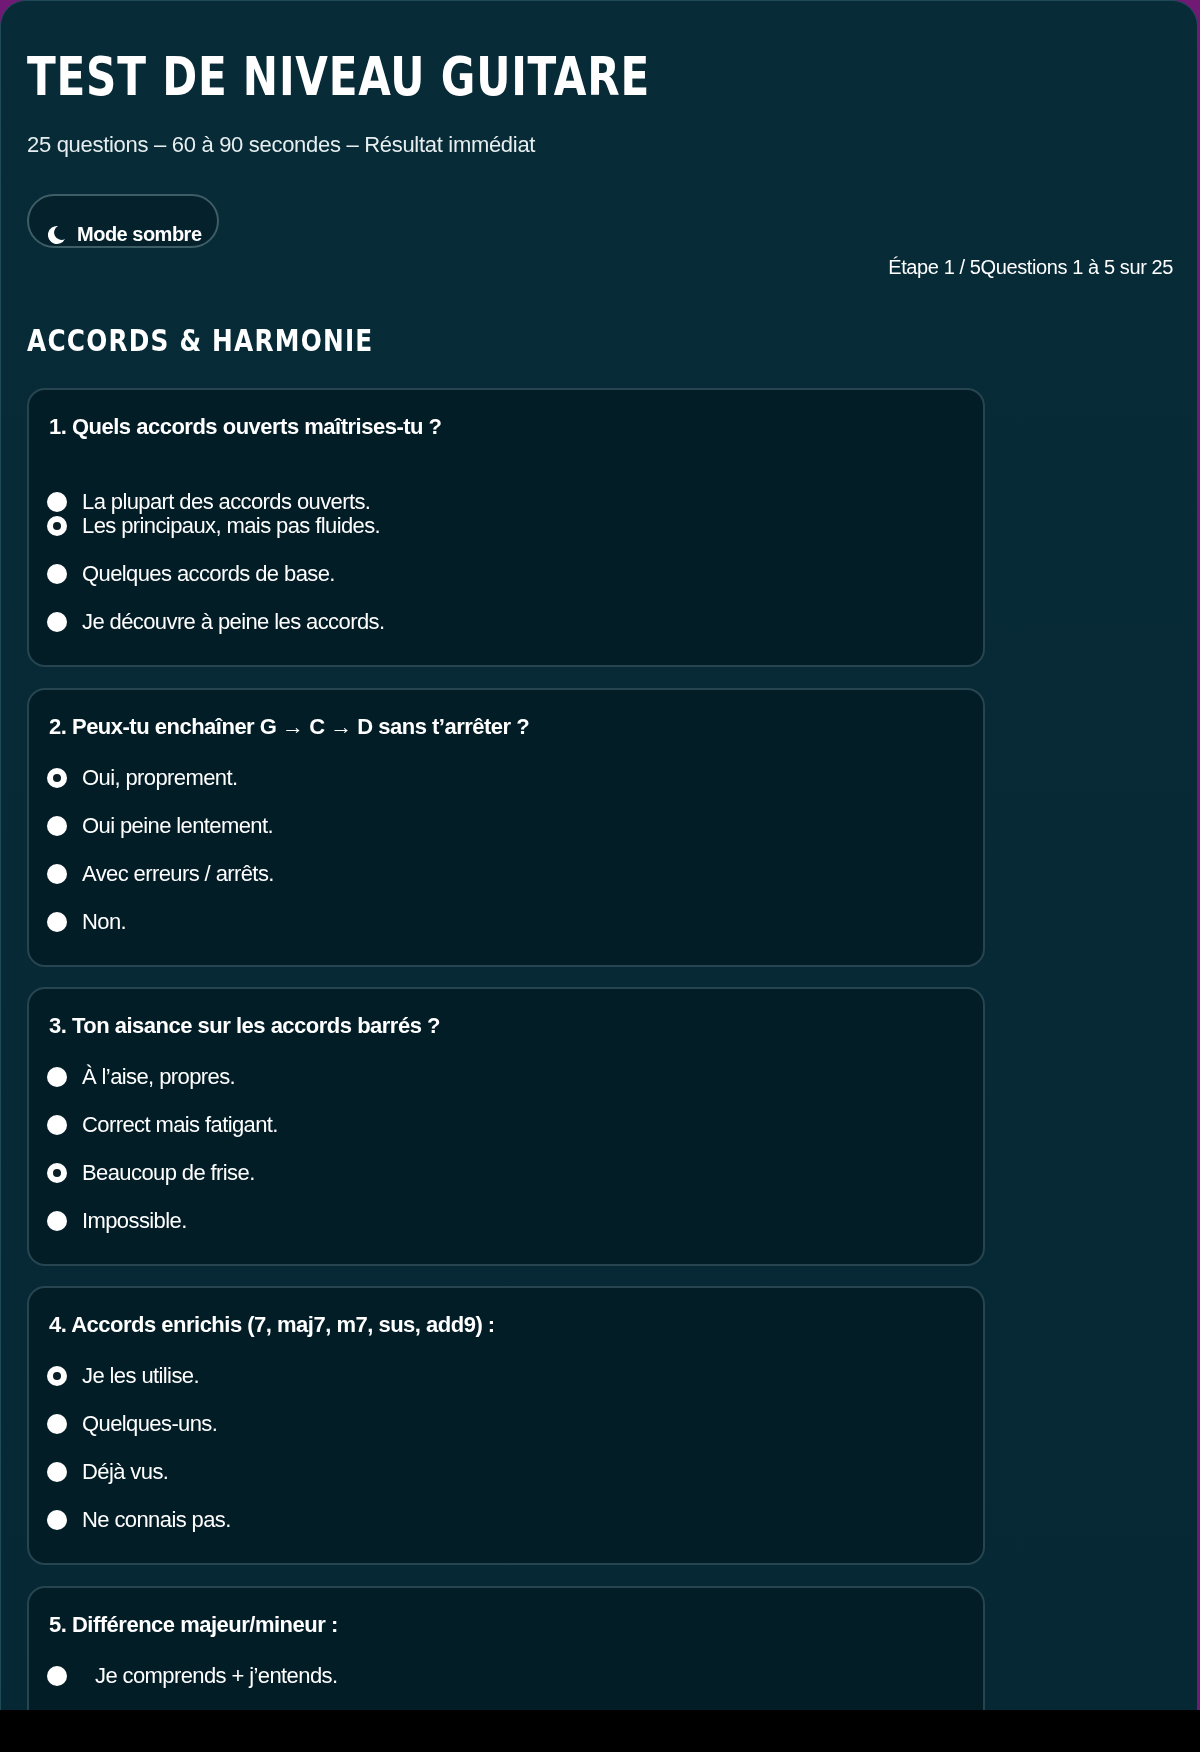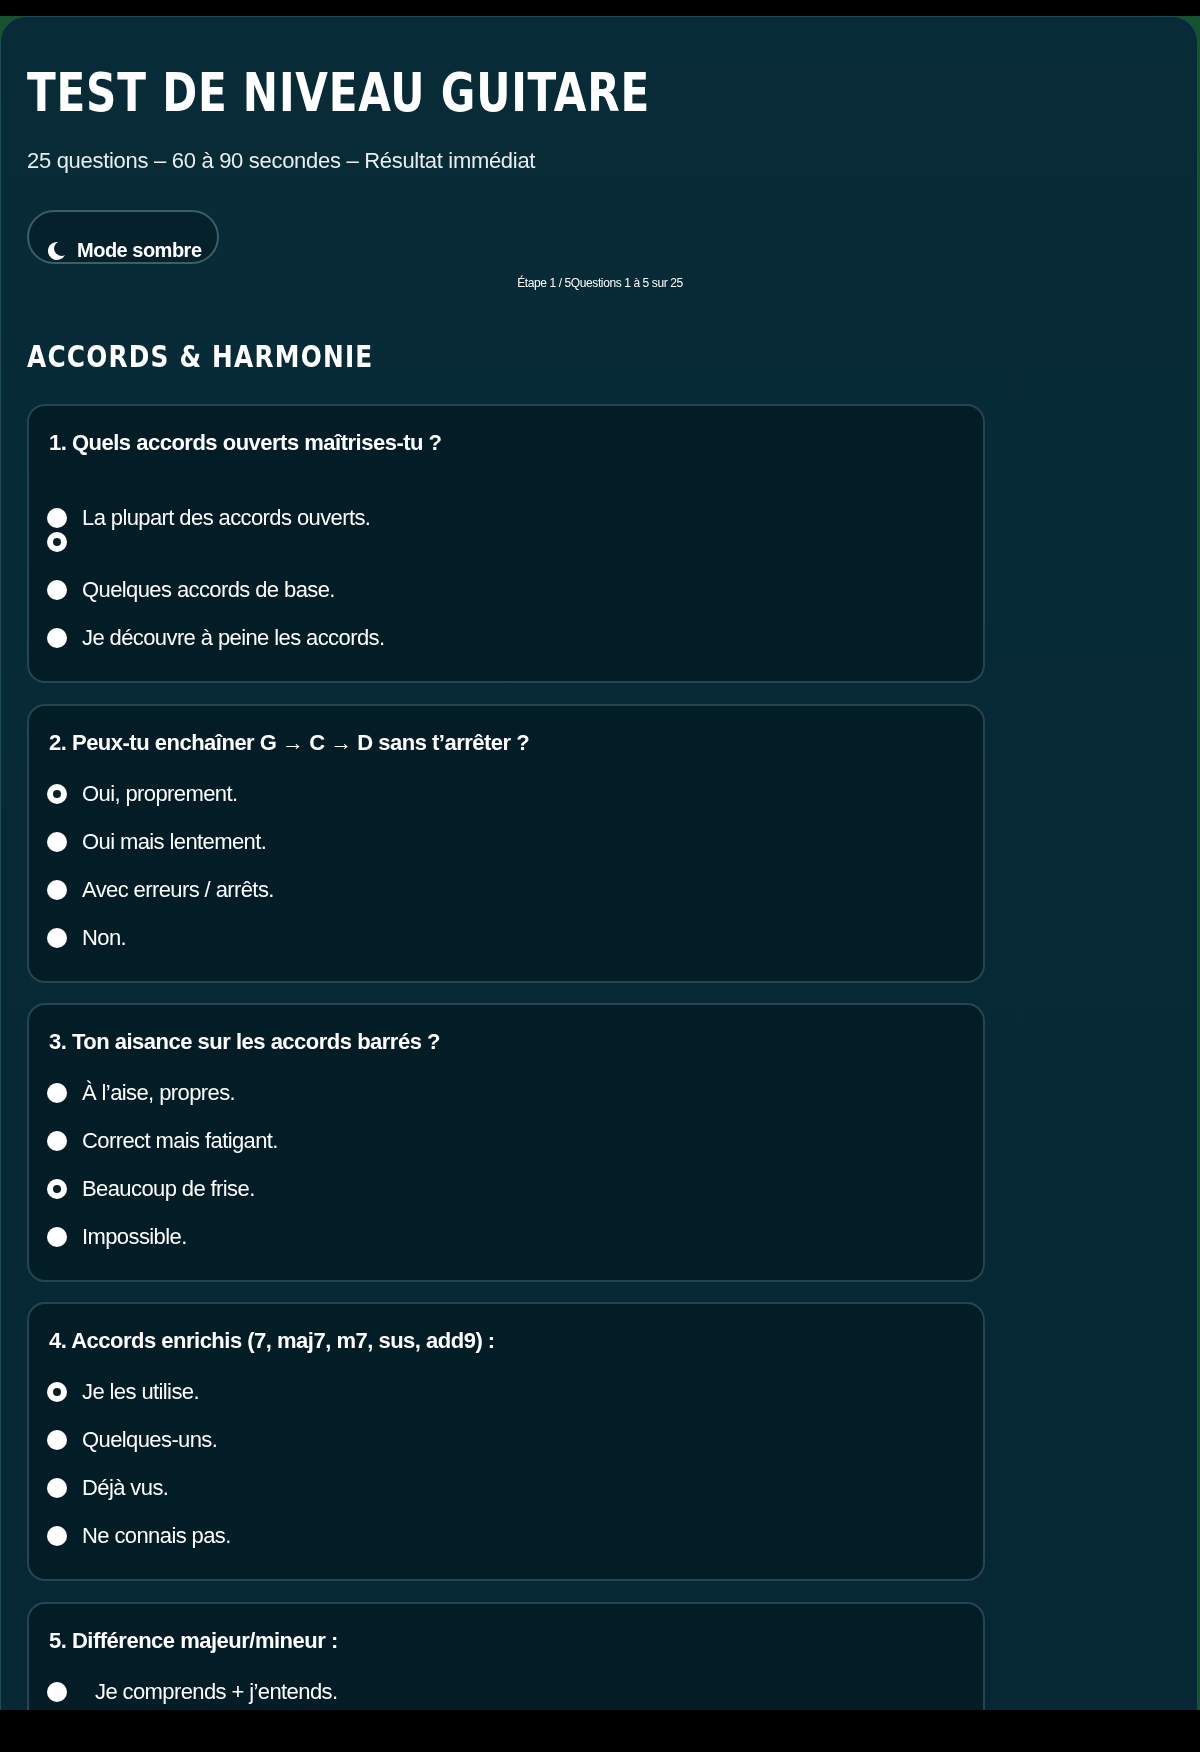--- a/index.html
+++ b/index.html
@@ -4,23 +4,23 @@
 <style>
   html, body { margin: 0; padding: 0; }
   body {
     width: 1200px; height: 1752px; overflow: hidden;
     background: #000000;
     font-family: "Liberation Sans", "DejaVu Sans", sans-serif;
     color: #ffffff;
     position: relative;
   }
   .viewport {
-    position: absolute; left: 0; top: 16px; width: 1200px; height: 1710px;
+    position: absolute; left: 0; top: 0; width: 1200px; height: 1710px;
     overflow: hidden;
-    background: #14532d;
+    background: #701a75;
   }
   .panel {
     position: absolute; left: 0; top: 0; width: 1198px; height: 1800px;
     border: 1px solid #1f4a57;
     border-radius: 26px;
     background: linear-gradient(180deg, #072b37 0%, #062834 100%);
     box-sizing: border-box;
   }
   .title {
     position: absolute; left: 27px; top: 44px;
@@ -45,22 +45,22 @@
     background: #05222c;
     display: flex; align-items: flex-end; padding-left: 16px;
     cursor: pointer;
   }
   .moon {
     width: 22px; height: 22px; position: relative; margin-right: 10px;
   }
   .mode-label { font-size: 20px; font-weight: bold; color: #ffffff; letter-spacing: -0.5px; }
   .step-row {
     position: absolute; left: 27px; top: 253px; width: 1146px;
-    display: flex; justify-content: center;
-    font-size: 12px; line-height: 28px; color: #ffffff; letter-spacing: -0.4px;
+    display: flex; justify-content: flex-end;
+    font-size: 20px; line-height: 28px; color: #ffffff; letter-spacing: -0.4px;
   }
   .section-title {
     position: absolute; left: 27px; top: 320px;
     font-family: "DejaVu Sans", sans-serif; font-weight: bold;
     font-size: 31px; letter-spacing: 1.5px;
     transform: scaleX(0.8); transform-origin: left top;
     white-space: nowrap; line-height: 40px;
   }
   .card {
     position: absolute; left: 27px; width: 958px; height: 279px;
@@ -116,40 +116,41 @@
   <h2 class="section-title" style="margin:0;">ACCORDS &amp; HARMONIE</h2>
 
   <div class="card" style="top:388px;">
     <div class="q-title">1. Quels accords ouverts maîtrises-tu ?</div>
     <label class="option" style="top:72px;margin-top:24px;">
       <span class="radio"></span>
       <span class="opt-label">La plupart des accords ouverts.</span>
     </label>
     <label class="option" style="top:120px;">
       <span class="radio checked"></span>
+      <span class="opt-label">Les principaux, mais pas fluides.</span>
     </label>
     <label class="option" style="top:168px;">
       <span class="radio"></span>
       <span class="opt-label">Quelques accords de base.</span>
     </label>
     <label class="option" style="top:216px;">
       <span class="radio"></span>
       <span class="opt-label">Je découvre à peine les accords.</span>
     </label>
   </div>
 
   <div class="card" style="top:688px;">
     <div class="q-title">2. Peux-tu enchaîner G → C → D sans t’arrêter ?</div>
     <label class="option" style="top:72px;">
       <span class="radio checked"></span>
       <span class="opt-label">Oui, proprement.</span>
     </label>
     <label class="option" style="top:120px;">
       <span class="radio"></span>
-      <span class="opt-label">Oui mais lentement.</span>
+      <span class="opt-label">Oui peine lentement.</span>
     </label>
     <label class="option" style="top:168px;">
       <span class="radio"></span>
       <span class="opt-label">Avec erreurs / arrêts.</span>
     </label>
     <label class="option" style="top:216px;">
       <span class="radio"></span>
       <span class="opt-label">Non.</span>
     </label>
   </div>

